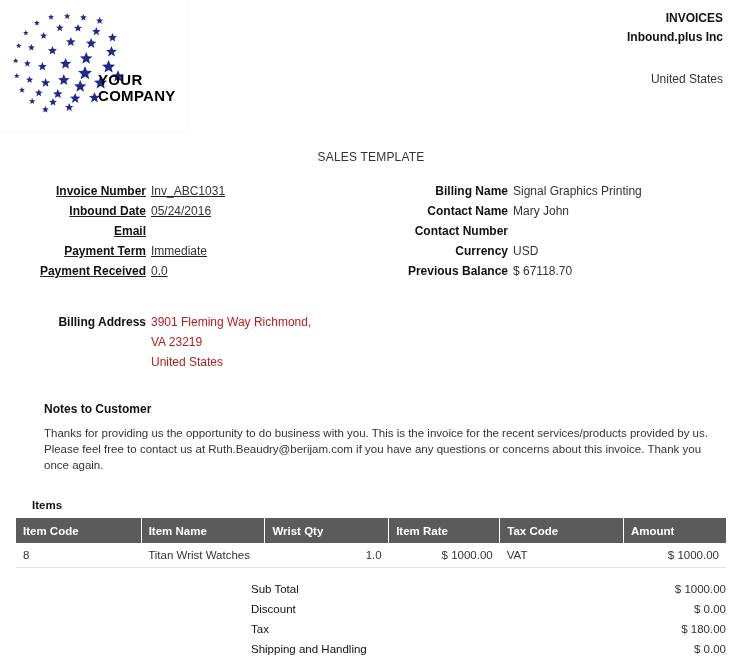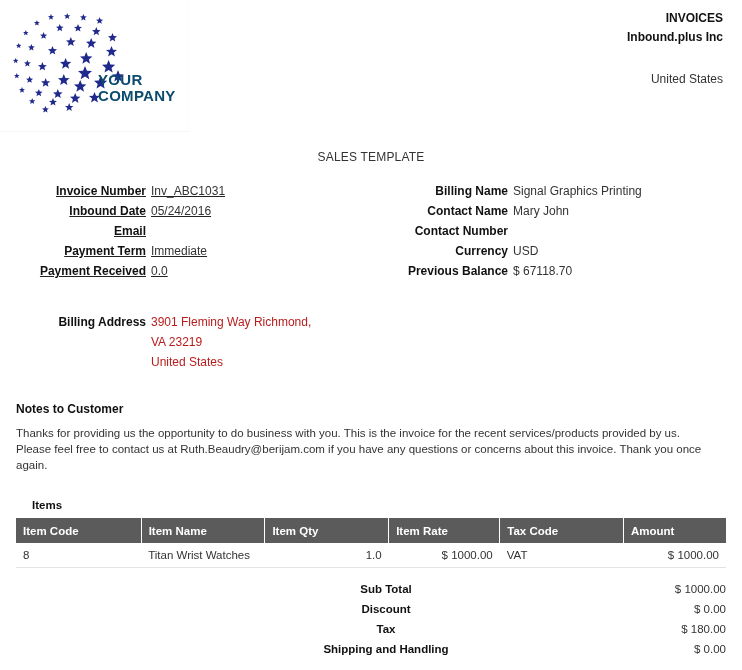--- a/index.html
+++ b/index.html
@@ -128,20 +128,21 @@
     color: #111111;
     white-space: nowrap;
   }
   .billing-value { color: #b91c1c; }
   .billing-value div { white-space: nowrap; }
 
   
   .notes {
     margin-top: 30px;
     padding: 0 16px;
+    margin-left: 28px;
   }
   .notes-title {
     font-weight: bold;
     font-size: 12px;
     color: #111111;
     margin-bottom: 9px;
   }
   .notes-body {
     font-size: 11.5px;
     line-height: 16px;
@@ -194,22 +195,22 @@
     padding: 0 16px;
     font-size: 11.5px;
   }
   .totals-row {
     display: flex;
     justify-content: flex-end;
     line-height: 20px;
   }
   .totals-label {
     width: 270px;
-    text-align: center;
-    font-weight: bold;
+    text-align: left;
+    font-weight: normal;
     color: #111111;
     padding-right: 20px;
   }
   .totals-value {
     width: 185px;
     text-align: right;
     color: #333333;
   }
 </style>
 </head>
@@ -339,21 +340,21 @@
             <polygon points="10,0 12.8,6.9 20,7.3 14.4,12 16.2,19 10,15.1 3.8,19 5.6,12 0,7.3 7.2,6.9"></polygon>
           </g>
         <g transform="translate(70,58) scale(0.70)">
             <polygon points="10,0 12.8,6.9 20,7.3 14.4,12 16.2,19 10,15.1 3.8,19 5.6,12 0,7.3 7.2,6.9"></polygon>
           </g>
         <g transform="translate(104,62) scale(0.60)">
             <polygon points="10,0 12.8,6.9 20,7.3 14.4,12 16.2,19 10,15.1 3.8,19 5.6,12 0,7.3 7.2,6.9"></polygon>
           </g>
       </g>
     </svg>
-    <div class="logo-wordmark" style="color: #0c4a6e;">
+    <div class="logo-wordmark" style="color: #000000;">
       <div>YOUR</div>
       <div>COMPANY</div>
     </div>
   </div>
 
   <div class="header-right">
     <div class="company-title">INVOICES</div>
     <div class="company-name">Inbound.plus Inc</div>
     <div class="company-country">United States</div>
   </div>
@@ -424,21 +425,21 @@
   <div class="notes-body">Thanks for providing us the opportunity to do business with you. This is the invoice for the recent services/products provided by us. Please feel free to contact us at Ruth.Beaudry@berijam.com if you have any questions or concerns about this invoice. Thank you once again.</div>
 </div>
 
 <div class="items-wrap">
   <div class="items-title">Items</div>
   <table class="items">
     <thead>
       <tr>
         <th class="col-code">Item Code</th>
         <th class="col-name">Item Name</th>
-        <th class="col-qty">Item Qty</th>
+        <th class="col-qty">Wrist Qty</th>
         <th class="col-rate">Item Rate</th>
         <th class="col-tax">Tax Code</th>
         <th class="col-amt">Amount</th>
       </tr>
     </thead>
     <tbody>
       <tr>
         <td class="col-code">8</td>
         <td class="col-name">Titan Wrist Watches</td>
         <td class="col-qty ta-right">1.0</td>

